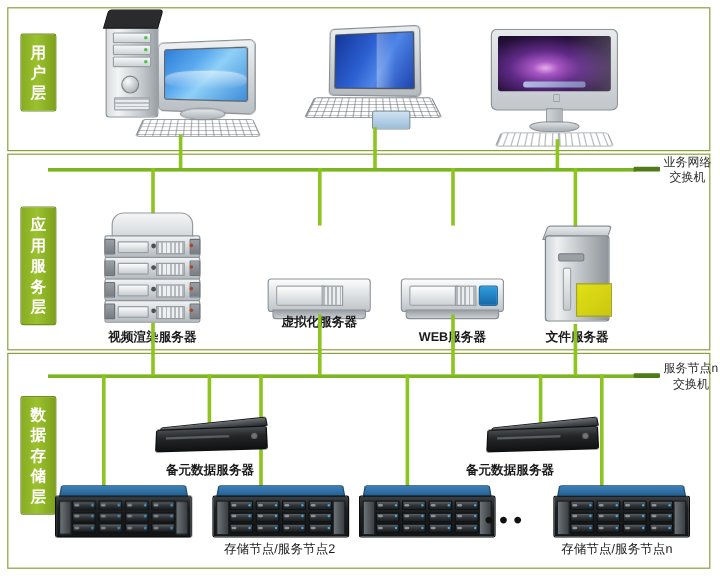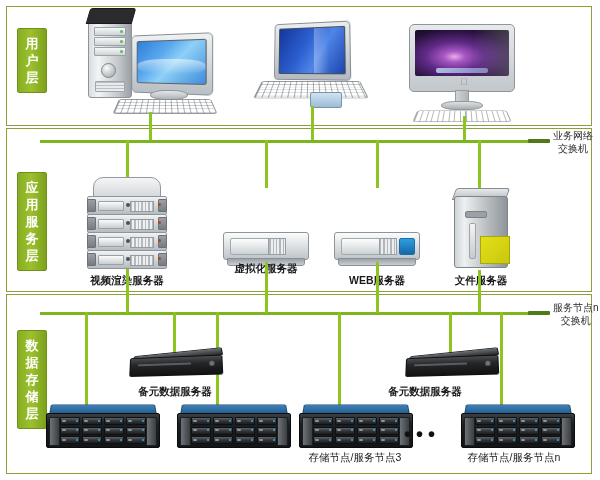--- a/index.html
+++ b/index.html
@@ -529,20 +529,21 @@
           <div class="bay"></div>
           <div class="bay"></div>
           <div class="bay"></div>
         <div class="bay"></div>
           <div class="bay"></div>
           <div class="bay"></div>
           <div class="bay"></div>
       </div>
     </div>
   </div>
+  <div class="caption thin" style="left:233px;top:451px;">存储节点/服务节点2</div>
 
   <div class="node sa" style="left:299px;top:402px;">
     <div class="top"></div>
     <div class="front">
       <div class="railL"></div>
         <div class="railR"></div>
       <div class="bays">
         <div class="bay"></div>
           <div class="bay"></div>
           <div class="bay"></div>
@@ -551,21 +552,20 @@
           <div class="bay"></div>
           <div class="bay"></div>
           <div class="bay"></div>
         <div class="bay"></div>
           <div class="bay"></div>
           <div class="bay"></div>
           <div class="bay"></div>
       </div>
     </div>
   </div>
-  <div class="caption thin" style="left:355px;top:451px;">存储节点/服务节点3</div>
 
   <div class="ellipsis" style="left:404px;top:424px;">•••</div>
 
   <div class="node sa" style="left:461px;top:402px;">
     <div class="top"></div>
     <div class="front">
       <div class="railL"></div>
         <div class="railR"></div>
       <div class="bays">
         <div class="bay"></div>

